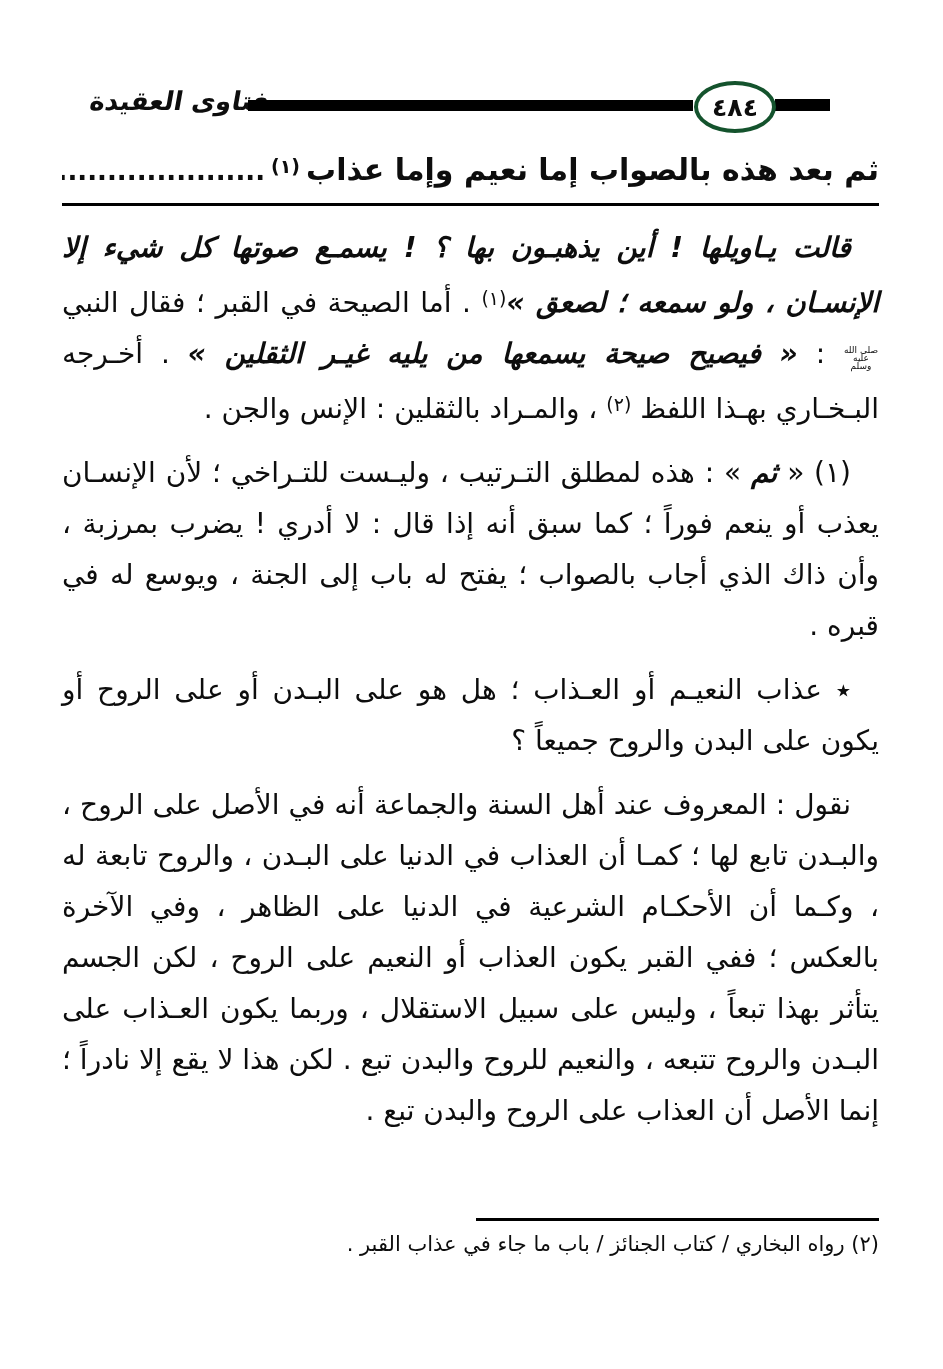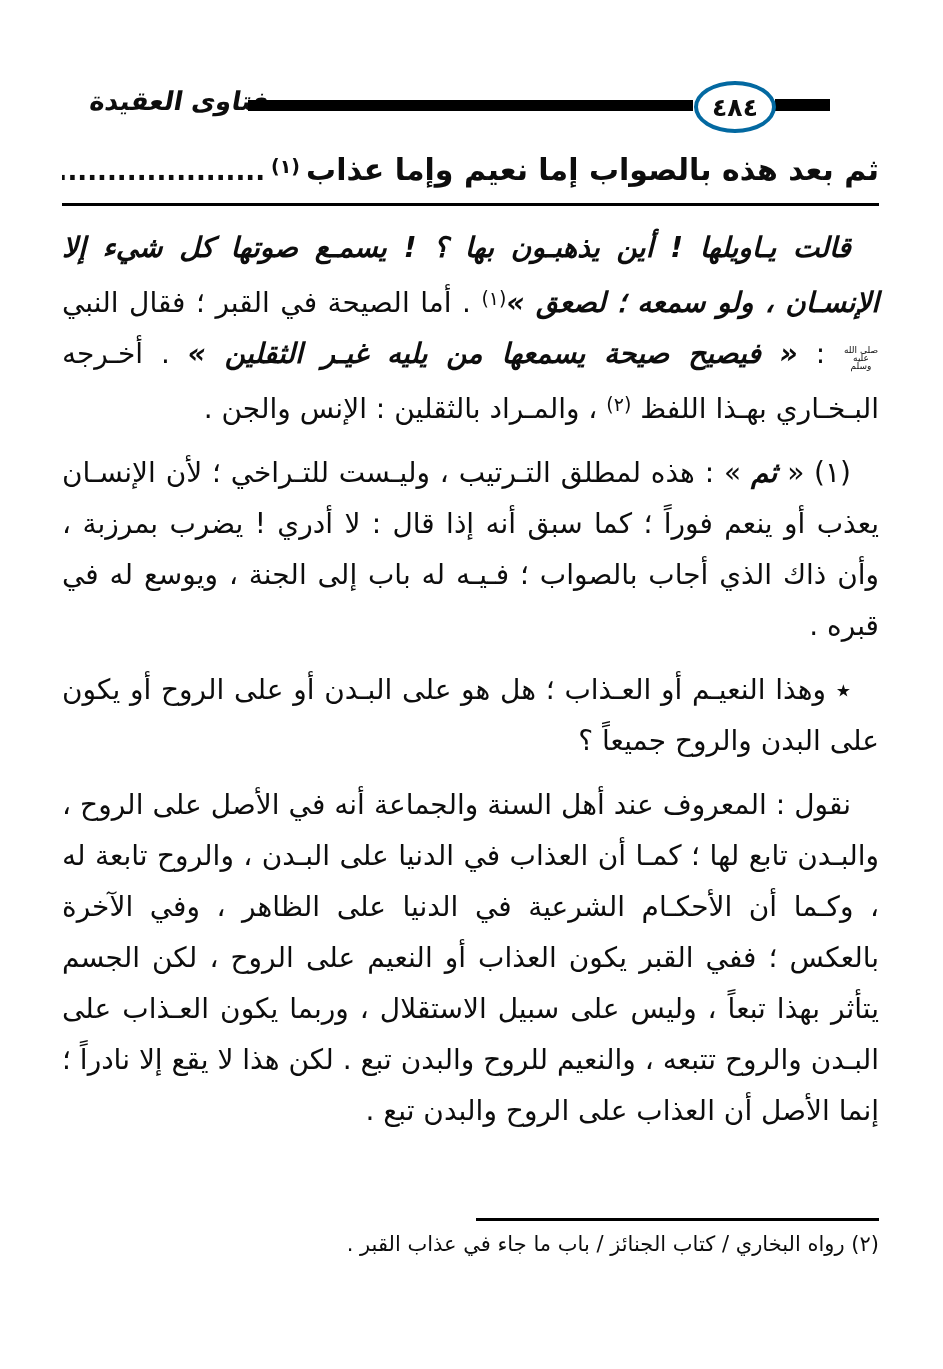--- a/index.html
+++ b/index.html
@@ -21,21 +21,21 @@
     font-size:26px;font-weight:bold;
     transform:skewX(-10deg);
     white-space:nowrap;
   }
   .hdr-bar{position:absolute;background:#000;}
   .bar-short{right:49px;top:19px;width:55px;height:12px;}
   .bar-long{right:186px;top:20px;width:445px;height:11px;}
   .page-num-ellipse{
     position:absolute;right:103px;top:1px;
     width:74px;height:44px;
-    border:4px solid #0369a1;border-radius:50%;
+    border:4px solid #14532d;border-radius:50%;
     background:#fff;
     display:flex;align-items:center;justify-content:center;
     font-size:25px;font-weight:bold;
   }
   
   .headline{
     margin-top:8px;
     font-size:30px;font-weight:bold;
     white-space:nowrap;overflow:hidden;
     line-height:44px;
@@ -82,25 +82,25 @@
   </div>
   <div class="headline-rule"></div>
 
   <main class="body-text">
 
     <p>
       <span class="b">قالت يـاويلها ! أين يذهبـون بها ؟ ! يسمـع صوتها كل شيء إلا الإنسـان ، ولو سمعه ؛ لصعق »</span><span class="sup">(١)</span><span> . أما الصيحة في القبر ؛ فقال النبي </span><span class="hon">صلى الله عليه وسلم</span><span> : </span><span class="b">« فيصيح صيحة يسمعها من يليه غيـر الثقلين »</span><span> . أخـرجه البـخـاري بهـذا اللفظ </span><span class="sup">(٢)</span><span> ، والمـراد بالثقلين : الإنس والجن .</span>
     </p>
 
     <p>
-      <span>(١) « </span><span class="b">ثم</span><span> » : هذه لمطلق التـرتيب ، وليـست للتـراخي ؛ لأن الإنسـان يعذب أو ينعم فوراً ؛ كما سبق أنه إذا قال : لا أدري ! يضرب بمرزبة ، وأن ذاك الذي أجاب بالصواب ؛ فـيـه له باب إلى الجنة ، ويوسع له في قبره .</span>
+      <span>(١) « </span><span class="b">ثم</span><span> » : هذه لمطلق التـرتيب ، وليـست للتـراخي ؛ لأن الإنسـان يعذب أو ينعم فوراً ؛ كما سبق أنه إذا قال : لا أدري ! يضرب بمرزبة ، وأن ذاك الذي أجاب بالصواب ؛ يفتح له باب إلى الجنة ، ويوسع له في قبره .</span>
     </p>
 
     <p>
-      <span>٭ وهذا النعيـم أو العـذاب ؛ هل هو على البـدن أو على الروح أو يكون على البدن والروح جميعاً ؟</span>
+      <span>٭ عذاب النعيـم أو العـذاب ؛ هل هو على البـدن أو على الروح أو يكون على البدن والروح جميعاً ؟</span>
     </p>
 
     <p>
       <span>نقول : المعروف عند أهل السنة والجماعة أنه في الأصل على الروح ، والبـدن تابع لها ؛ كمـا أن العذاب في الدنيا على البـدن ، والروح تابعة له ، وكـما أن الأحكـام الشرعية في الدنيا على الظاهر ، وفي الآخرة بالعكس ؛ ففي القبر يكون العذاب أو النعيم على الروح ، لكن الجسم يتأثر بهذا تبعاً ، وليس على سبيل الاستقلال ، وربما يكون العـذاب على البـدن والروح تتبعه ، والنعيم للروح والبدن تبع . لكن هذا لا يقع إلا نادراً ؛ إنما الأصل أن العذاب على الروح والبدن تبع .</span>
     </p>
 
 
   </main>
 
   <footer class="footnotes">

